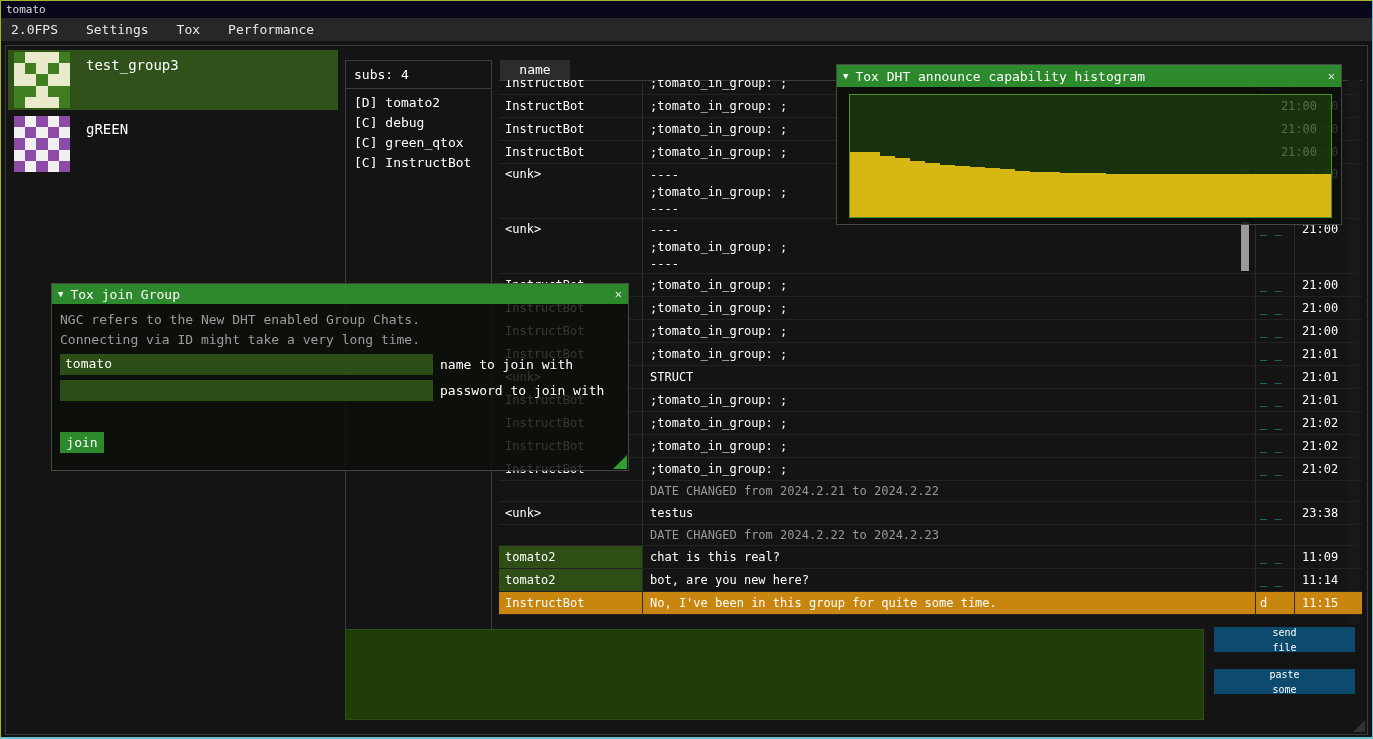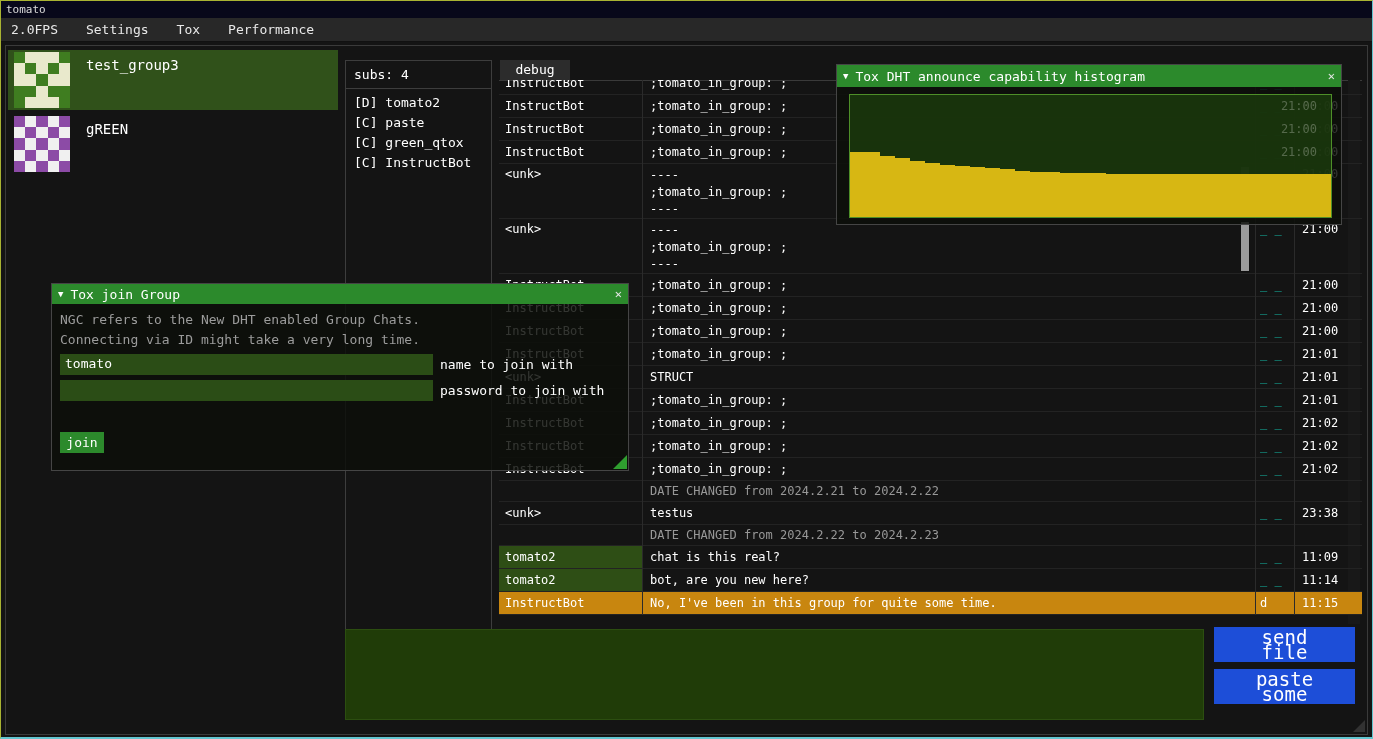--- a/index.html
+++ b/index.html
@@ -58,23 +58,23 @@
   .row.highlight{background:#c8860f;}
   .row.highlight .cell.flags{color:#fff;}
   .msg-scroll{display:none;position:absolute;left:741px;top:2px;width:10px;height:51px;background:#0f0f0f;}
   .row.multi .msg-scroll{display:block;}
   .msg-grab{position:absolute;left:1px;right:1px;top:1px;bottom:1px;background:#9a9a9a;}
   .colline{position:absolute;top:34px;width:1px;height:535px;background:#2b2b2b;z-index:5;}
   .colline.c1{left:636px;} .colline.c2{left:1249px;} .colline.c3{left:1288px;}
   
   .composer{position:absolute;left:339px;top:583px;width:859px;height:91px;background:#203c08;
     border:1px solid #2c4e10;resize:none;outline:none;color:#fff;font-family:inherit;font-size:13px;padding:4px 6px;}
-  .file-btn{position:absolute;width:141px;height:35px;background:#1d4ed8;color:#fff;
+  .file-btn{position:absolute;width:141px;height:25px;background:#0c4a6e;color:#fff;
     display:flex;align-items:center;justify-content:center;text-align:center;
-    white-space:pre-line;font-size:19px;line-height:15px;cursor:default;}
+    white-space:pre-line;font-size:10px;line-height:15px;cursor:default;}
   .file-btn.send{left:1208px;top:581px;}
   .file-btn.paste{left:1208px;top:623px;}
   
   .win{position:absolute;background:rgba(12,14,10,0.84);border:1px solid #454545;}
   .win-title{height:20px;background:#2c8a2c;display:flex;align-items:center;
     padding:0 6px;font-size:13px;color:#fff;gap:7px;}
   .collapse{font-size:9px;color:#fff;}
   .close{margin-left:auto;font-size:12px;color:#e8e8e8;cursor:default;}
   .join-win{left:50px;top:282px;width:578px;height:188px;z-index:30;}
   .jdesc{position:absolute;left:8px;font-size:13px;color:#9c9c9c;white-space:nowrap;text-align:center;}
@@ -181,27 +181,27 @@
           <div class="group-label">gREEN</div>
         </div>
       </div>
 
     <div class="members">
       <div class="members-header">subs: 4</div>
       <div class="members-sep"></div>
       <div class="members-list">
 
       <div class="member-item">[D] tomato2</div>
-          <div class="member-item">[C] paste</div>
+          <div class="member-item">[C] debug</div>
           <div class="member-item">[C] green_qtox</div>
           <div class="member-item">[C] InstructBot</div>
         </div>
     </div>
 
-    <div class="tab">debug</div>
+    <div class="tab">name</div>
     <div class="tabline"></div>
     <div class="chat-track"></div>
     <div class="chat-clip">
       <div class="chat-rows">
 
           <div class="row">
             <div class="cell sender">InstructBot</div>
             <div class="cell msg">;tomato_in_group: ;</div>
             <div class="cell flags">_ _</div>
             <div class="cell time">21:00</div>

